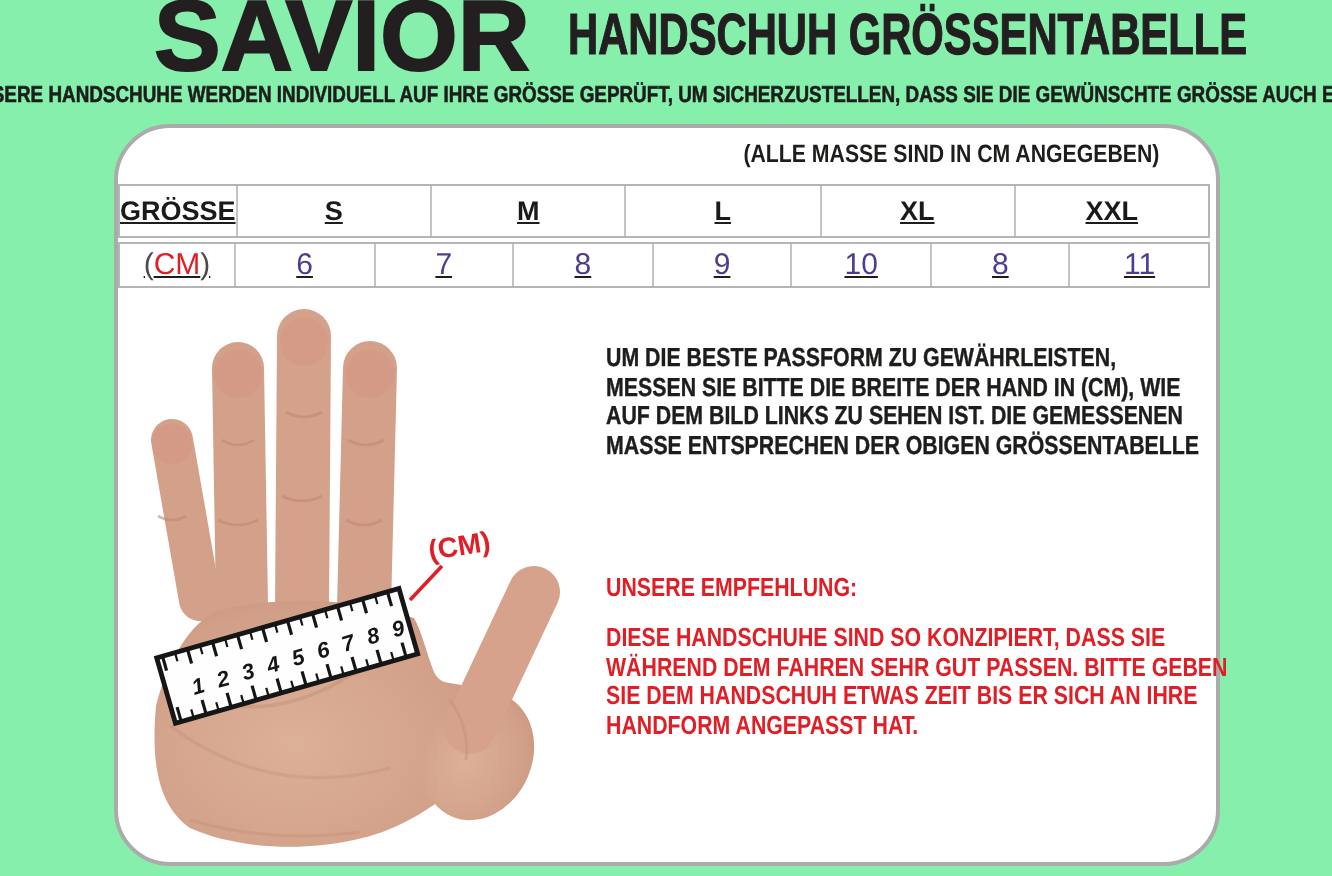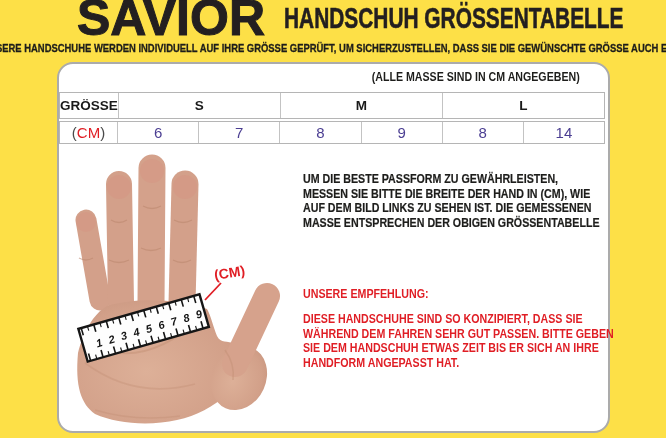--- a/index.html
+++ b/index.html
@@ -1,34 +1,34 @@
 <!DOCTYPE html>
 <html><head>
 <meta charset="utf-8">
 <style>
   html,body{margin:0;padding:0;background:#fff;}
-  .stage{position:relative;width:666px;height:438px;background:#fde047;overflow:hidden;
+  .stage{position:relative;width:666px;height:438px;background:#86efac;overflow:hidden;
          font-family:"Liberation Sans",sans-serif;color:#1d1d1b;}
   
   .brand{position:absolute;left:77px;top:-7px;font-size:50px;line-height:50px;font-weight:700;
          letter-spacing:0px;color:#231f20;-webkit-text-stroke:1px #231f20;white-space:nowrap;}
   .title{position:absolute;left:284px;top:4px;font-size:29px;line-height:29px;font-weight:700;
          color:#231f20;-webkit-text-stroke:0.6px #231f20;white-space:nowrap;
          transform:scaleX(0.72);transform-origin:left top;}
   .subtitle-wrap{position:absolute;left:0;top:42px;width:666px;display:flex;justify-content:center;}
   .subtitle{font-size:11.5px;font-weight:700;white-space:nowrap;color:#1d1d1b;
             transform:scaleX(0.82);transform-origin:center top;-webkit-text-stroke:0.3px #1d1d1b;}
   
   .panel{position:absolute;left:57px;top:62px;width:549px;height:367px;
-         border:2px solid #ababab;border-radius:16px;background:#fff;}
+         border:2px solid #ababab;border-radius:28px;background:#fff;}
   .units-note{position:absolute;right:28px;top:6px;font-size:12.5px;font-weight:700;
               white-space:nowrap;color:#1d1d1b;transform:scaleX(0.85);transform-origin:right top;}
   
   .size-table{position:absolute;left:0px;right:3px;top:28px;}
-  .trow{display:flex;border:1.5px solid #b5b5b5;background:#fff;align-items:stretch;}
+  .trow{display:flex;border:1.5px solid #b5b5b5;background:#fff;align-items:stretch;text-decoration:underline;}
   .trow.head{height:25px;margin-bottom:2px;}
   .trow.vals{height:21px;}
   .tcell{flex:1;display:flex;align-items:center;justify-content:center;
          border-left:1.5px solid #c3c3c3;}
   .tcell:first-child{flex:0 0 57px;border-left:none;}
   .trow.head .tcell{font-size:13.5px;font-weight:700;color:#1a1a1a;}
   .trow.vals .tcell{font-size:15px;color:#4b3e92;}
   .cm-paren{color:#4a4a4a;}
   .cm-red{color:#e01e25;}
   
@@ -54,33 +54,36 @@
 
   <div class="panel">
     <div class="units-note">(ALLE MASSE SIND IN CM ANGEGEBEN)</div>
 
     <div class="size-table">
       <div class="trow head">
         <div class="tcell">GRÖSSE</div>
         <div class="tcell">S</div>
         <div class="tcell">M</div>
         <div class="tcell">L</div>
+        <div class="tcell">XL</div>
+        <div class="tcell">XXL</div>
       </div>
       <div class="trow vals">
         <div class="tcell">
           <span class="cm-paren">(</span>
             <span class="cm-red">CM</span>
             <span class="cm-paren">)</span>
         </div>
         <div class="tcell">6</div>
         <div class="tcell">7</div>
         <div class="tcell">8</div>
         <div class="tcell">9</div>
+        <div class="tcell">10</div>
         <div class="tcell">8</div>
-        <div class="tcell">14</div>
+        <div class="tcell">11</div>
       </div>
     </div>
   </div>
 
   <svg class="hand-svg" viewBox="0 0 262 287">
     <defs>
       <radialGradient id="palmGrad" cx="42%" cy="58%" r="80%">
         <stop offset="0%" stop-color="#ddb098"></stop>
         <stop offset="65%" stop-color="#d2a089"></stop>
         <stop offset="100%" stop-color="#c2907a"></stop>

